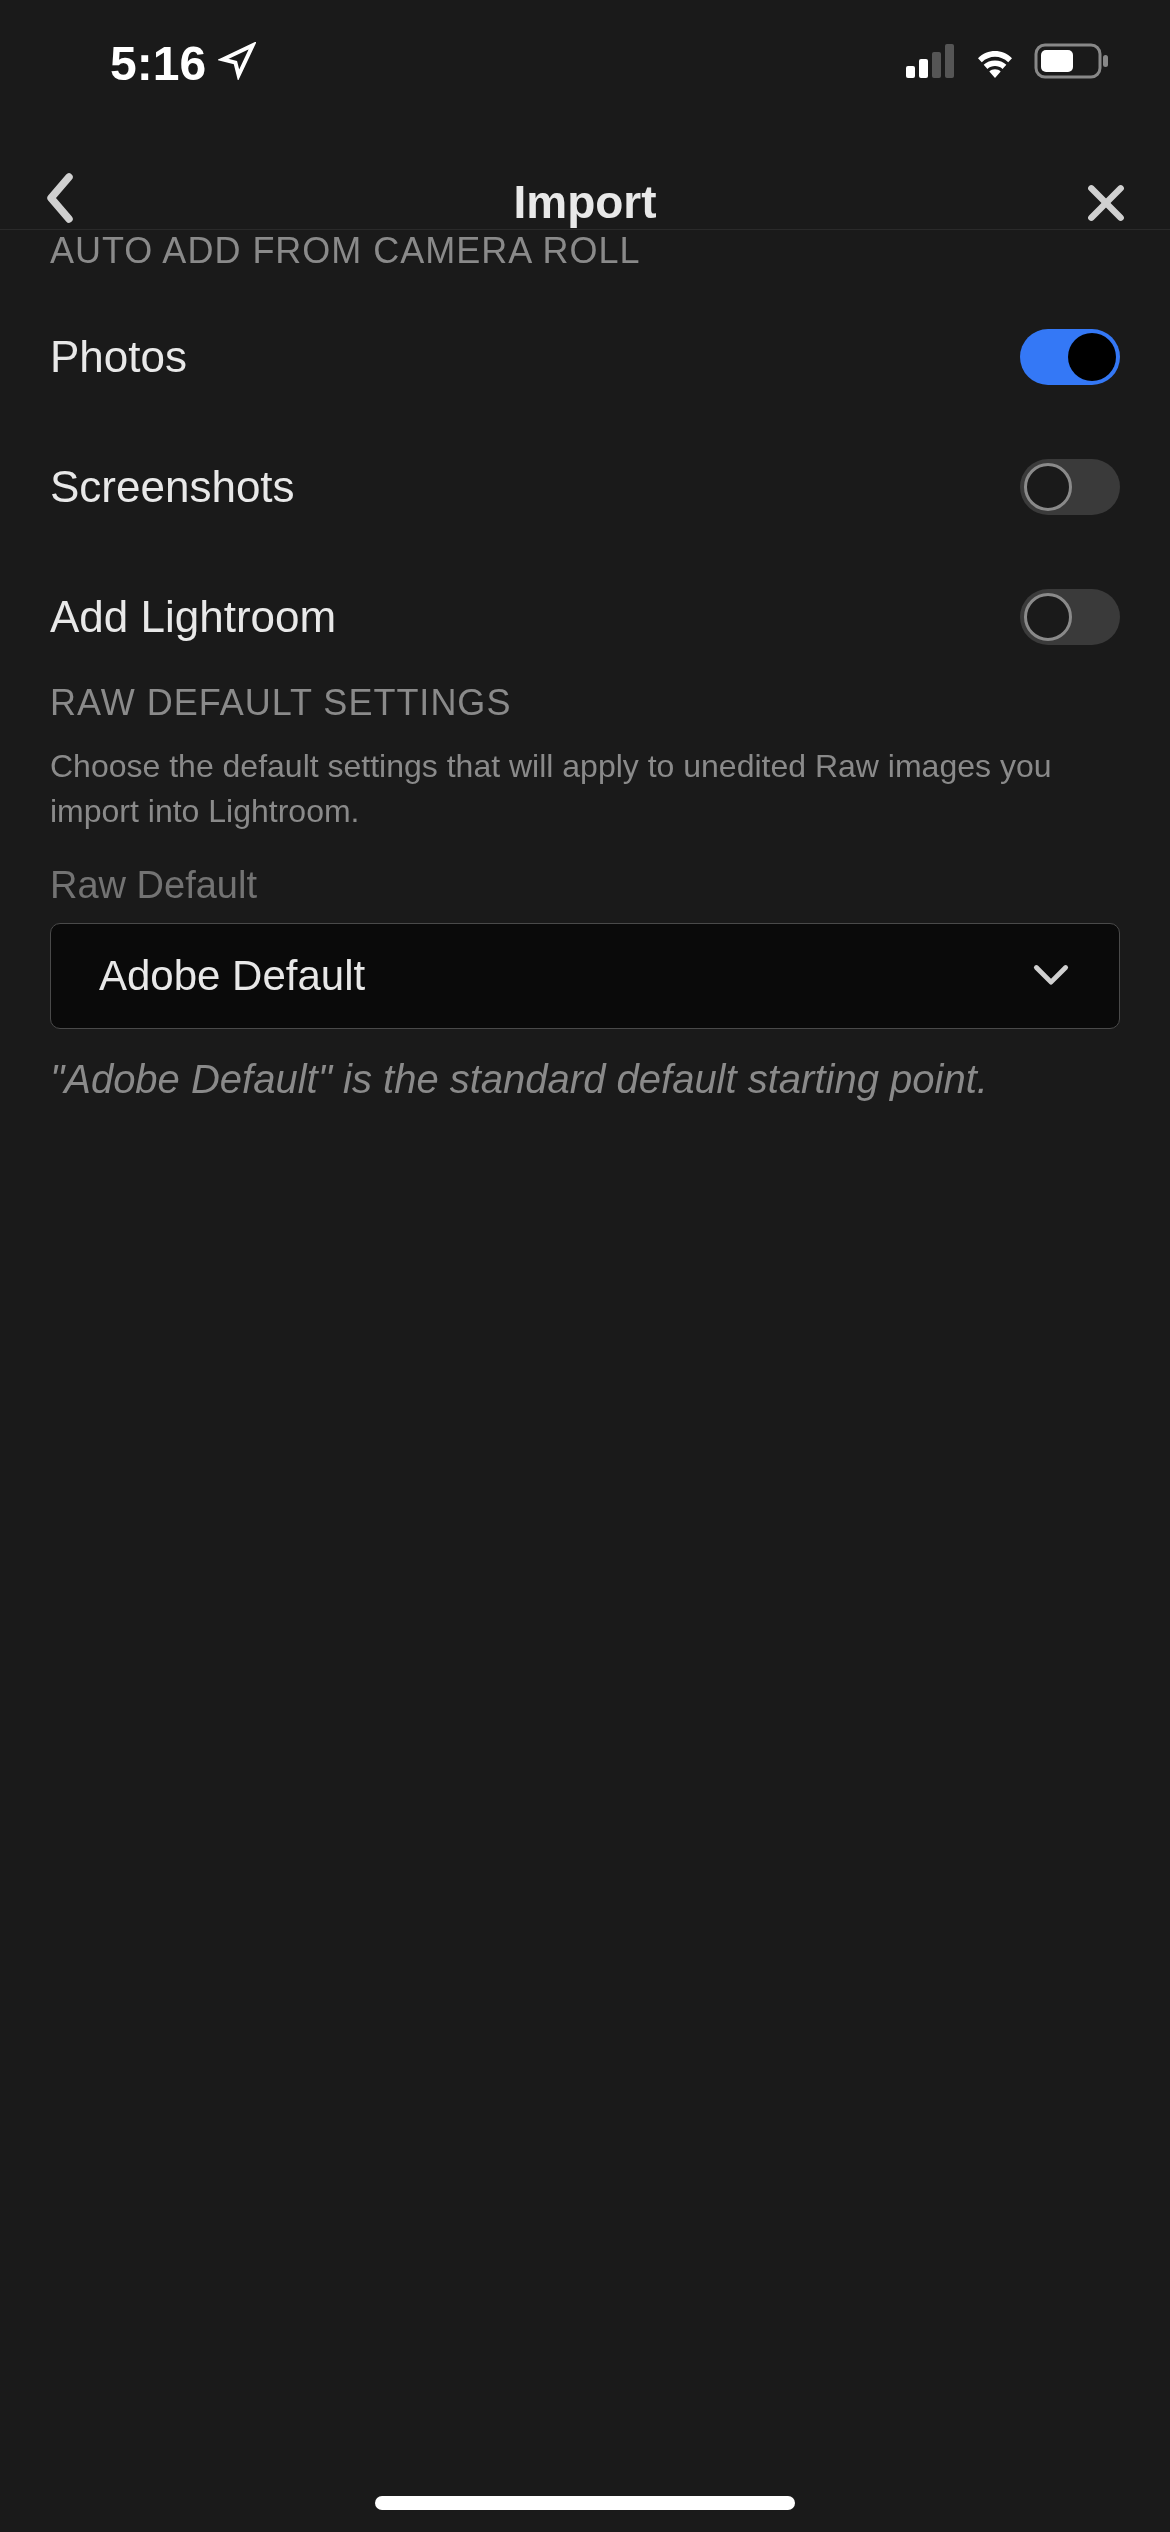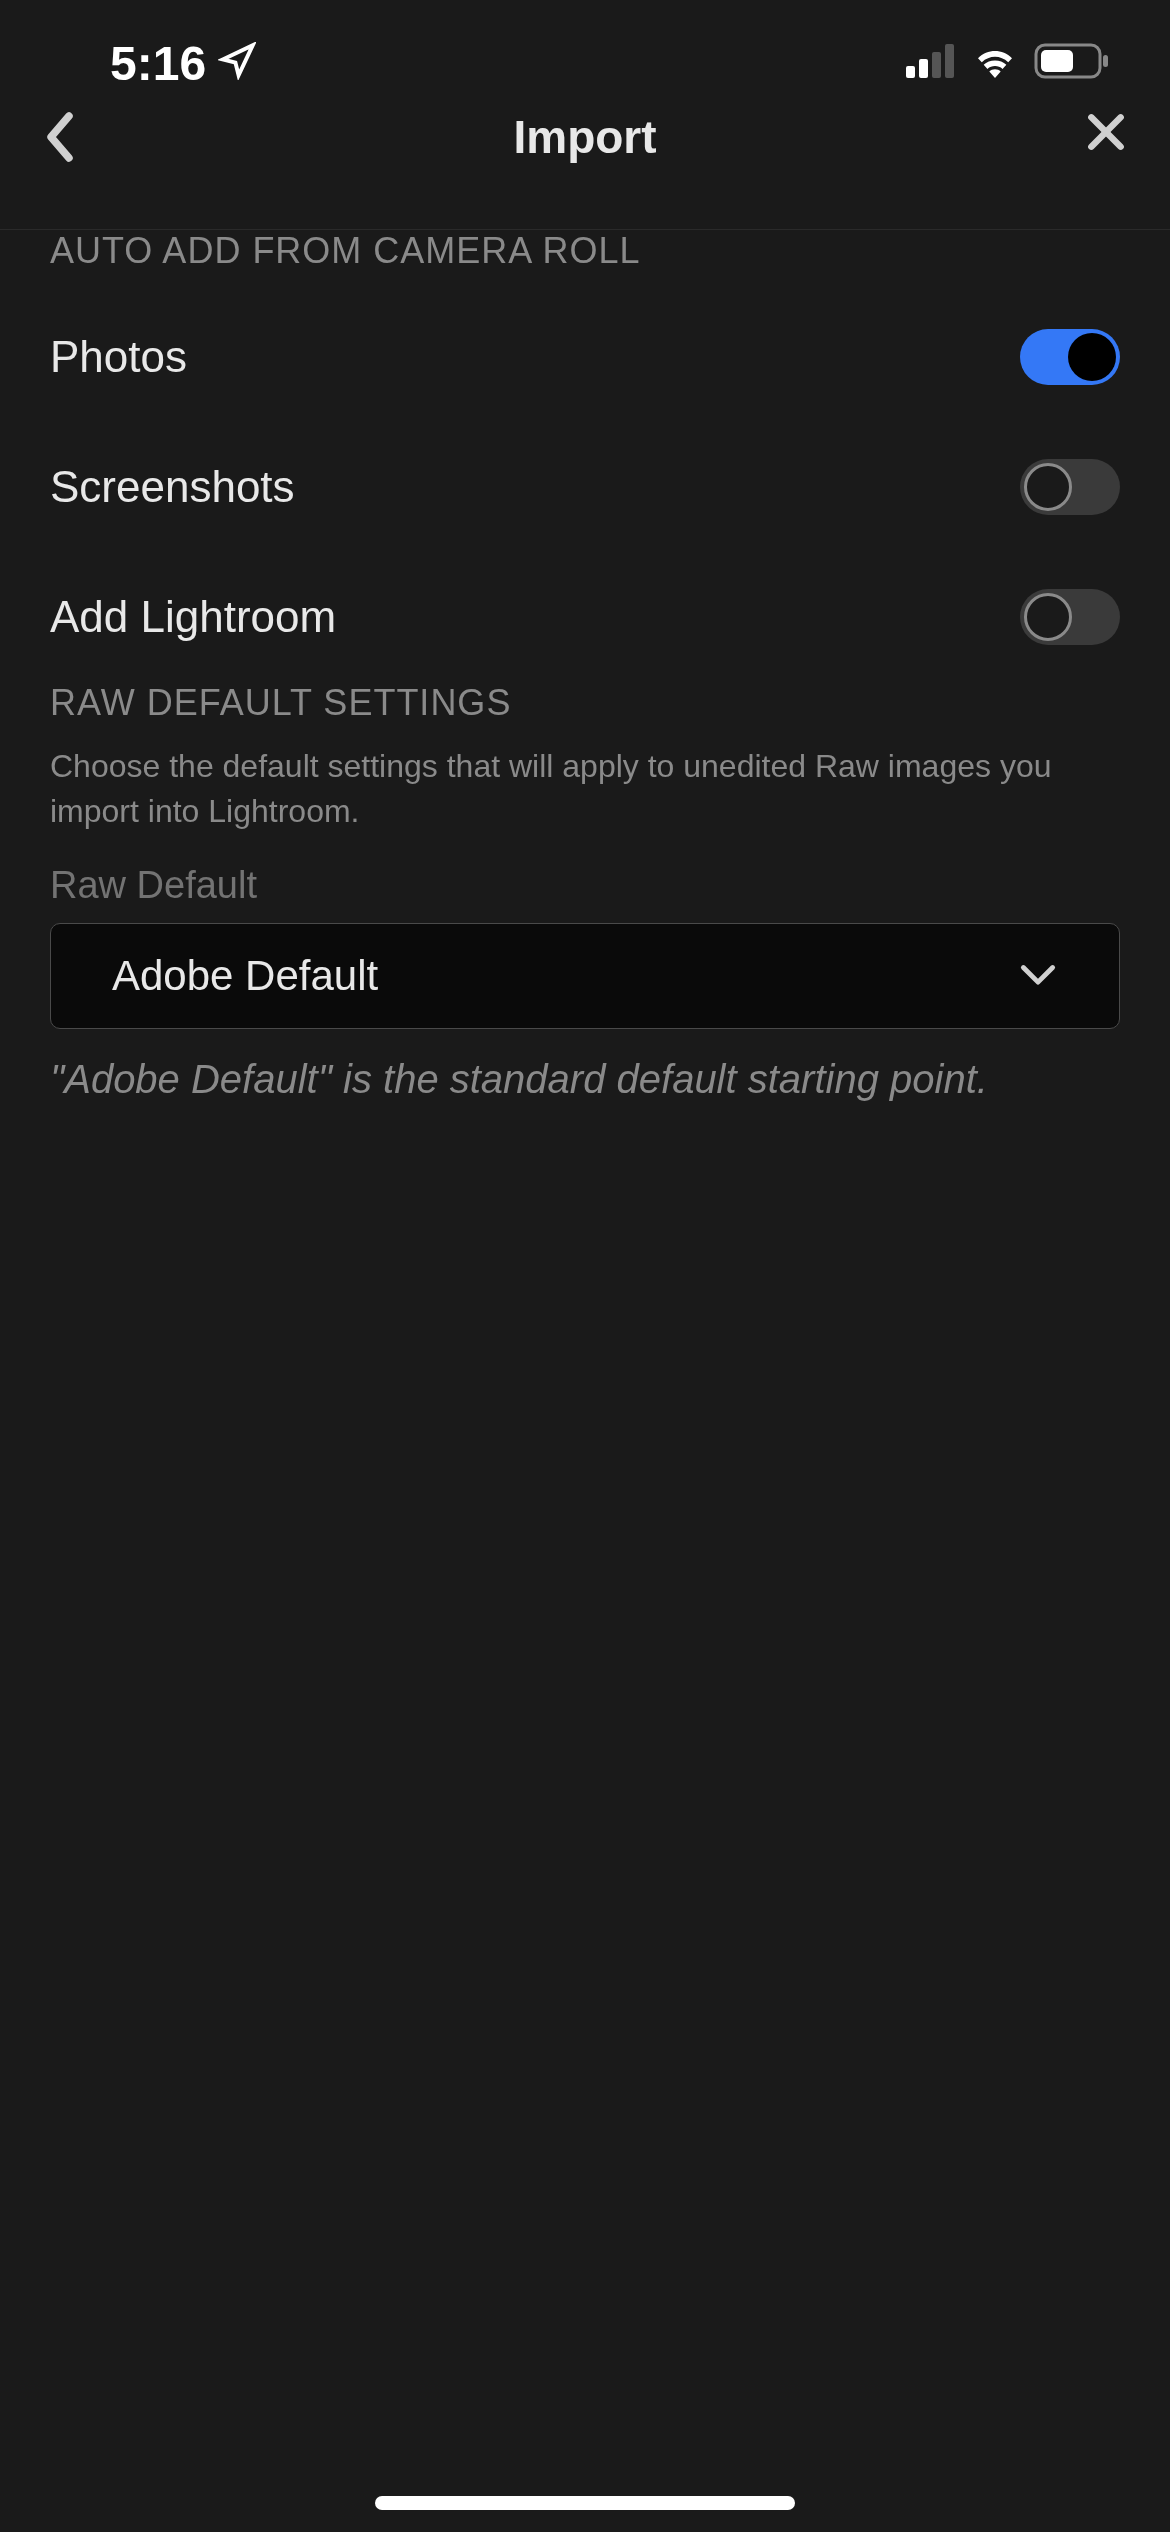--- a/index.html
+++ b/index.html
@@ -40,21 +40,21 @@
       display: flex;
       align-items: center;
       gap: 16px;
     }
     
     
     .nav-bar {
       height: 120px;
       display: flex;
       justify-content: space-between;
-      align-items: flex-start;
+      align-items: flex-end;
       padding: 0 42px;
       border-bottom: 1px solid #2a2a2a;
     }
     
     .nav-title {
       position: absolute;
       left: 50%;
       transform: translateX(-50%);
       font-size: 46px;
       font-weight: 600;
@@ -171,21 +171,21 @@
     
     .dropdown {
       width: 100%;
       height: 106px;
       background: #0a0a0a;
       border: 1px solid #4a4a4a;
       border-radius: 10px;
       display: flex;
       justify-content: space-between;
       align-items: center;
-      padding: 0 61px;
+      padding: 0 48px;
       cursor: pointer;
     }
     
     .dropdown-value {
       font-size: 42px;
       color: #e8e8e8;
     }
     
     .dropdown-chevron {
       color: #d0d0d0;

